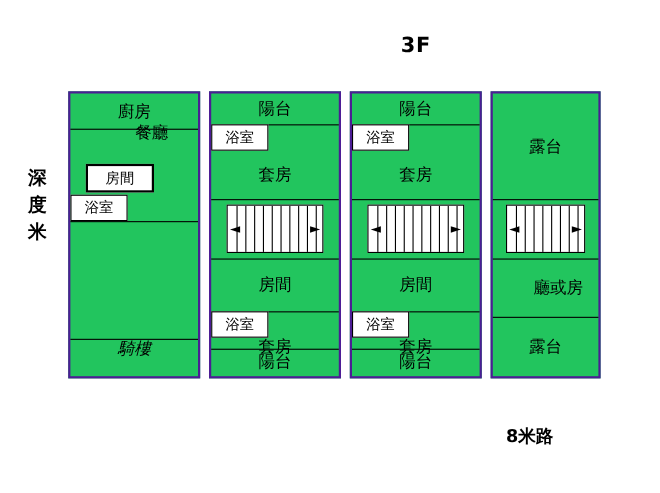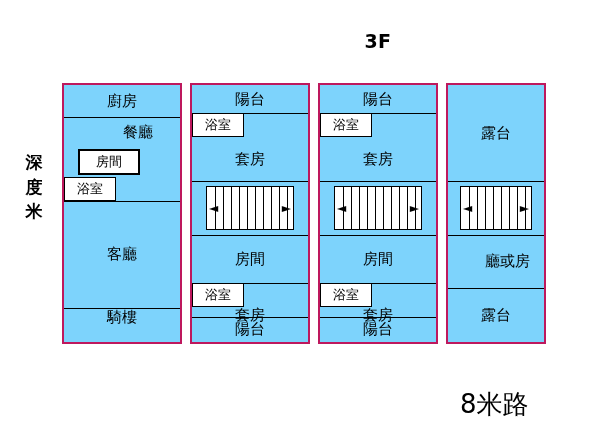--- a/index.html
+++ b/index.html
@@ -40,22 +40,22 @@
     text-align: center;
     font-size: 17px;
     font-weight: bold;
     line-height: 1.45;
   }
   .depth-label span { display: block; }
 
   
   .plan {
     position: absolute;
-    border: 2px solid #be185d;
-    background: #7dd3fc;
+    border: 2px solid #4c1d95;
+    background: #22c55e;
     box-sizing: border-box;
     text-align: center;
   }
 
   
   .room {
     position: absolute;
     box-sizing: border-box;
     display: flex;
     align-items: center;
@@ -124,22 +124,22 @@
     position: absolute;
     left: 62px;
     top: 372px;
     font-size: 16px;
     font-weight: bold;
   }
   .road-label {
     position: absolute;
     left: 460px;
     top: 387px;
-    font-size: 26px;
-    font-weight: normal;
+    font-size: 16px;
+    font-weight: bold;
     text-align: right;
   }
 </style>
 </head>
 <body>
 
 <div class="stage">
 
   <div class="floor-title" style="left:318px; top:30px; width:120px;">3F</div>
 
@@ -149,39 +149,36 @@
     <span>米</span>
   </div>
 
   <div class="plan" style="left:62px; top:83px; width:120px; height:261px;">
 
     <div class="room" style="left:0; top:0; width:116px; height:32px;">
       <span class="lbl">廚房</span>
     </div>
     <div class="hline" style="top:32px; width:116px;"></div>
 
-    <div class="room" style="left:0; top:32px; width:116px; height:30px;padding-left:32px;">
+    <div class="room" style="left:0; top:20px; width:116px; height:30px;padding-left:32px;">
       <span class="lbl">餐廳</span>
     </div>
 
     <div class="boxed thick" style="left:14px; top:64px; width:62px; height:26px;">
       <span class="lbl">房間</span>
     </div>
 
     <div class="boxed" style="left:0px; top:92px; width:52px; height:24px;">
       <span class="lbl">浴室</span>
     </div>
     <div class="hline" style="top:116px; width:116px;"></div>
 
-    <div class="room" style="left:0; top:116px; width:116px; height:107px;">
-      <span class="lbl">客廳</span>
-    </div>
     <div class="hline" style="top:223px; width:116px;"></div>
 
-    <div class="room" style="left:0; top:223px; width:116px; height:19px;">
+    <div class="room" style="left:0; top:223px; width:116px; height:19px;font-style:italic;">
       <span class="lbl">騎樓</span>
     </div>
   </div>
 
   <div class="plan" style="left:190px; top:83px; width:120px; height:261px;">
 
     <div class="room" style="left:0; top:0; width:116px; height:28px;">
       <span class="lbl">陽台</span>
     </div>
     <div class="hline" style="top:28px; width:116px;"></div>

